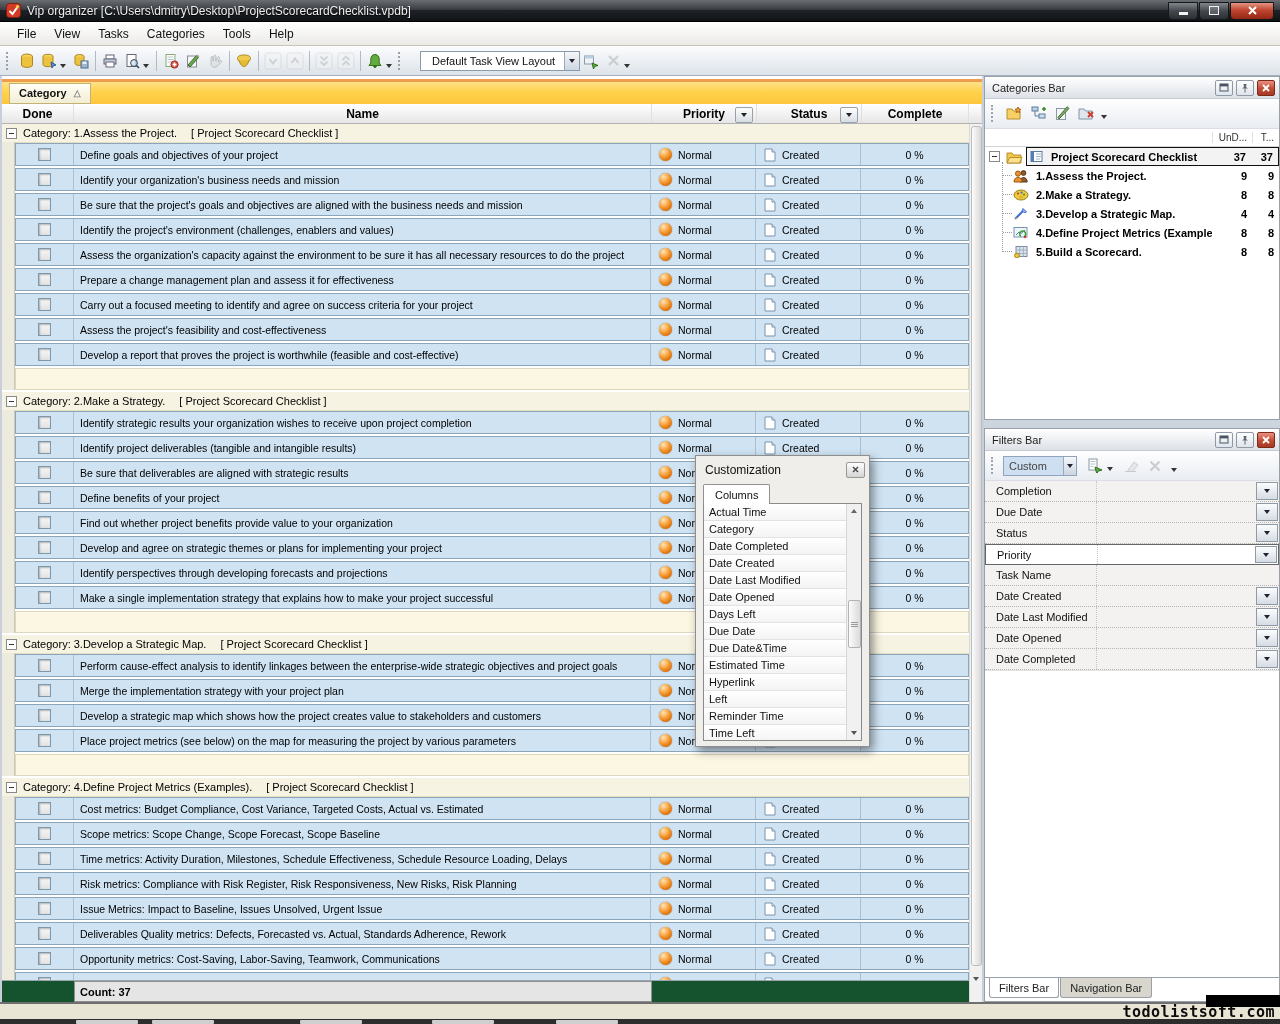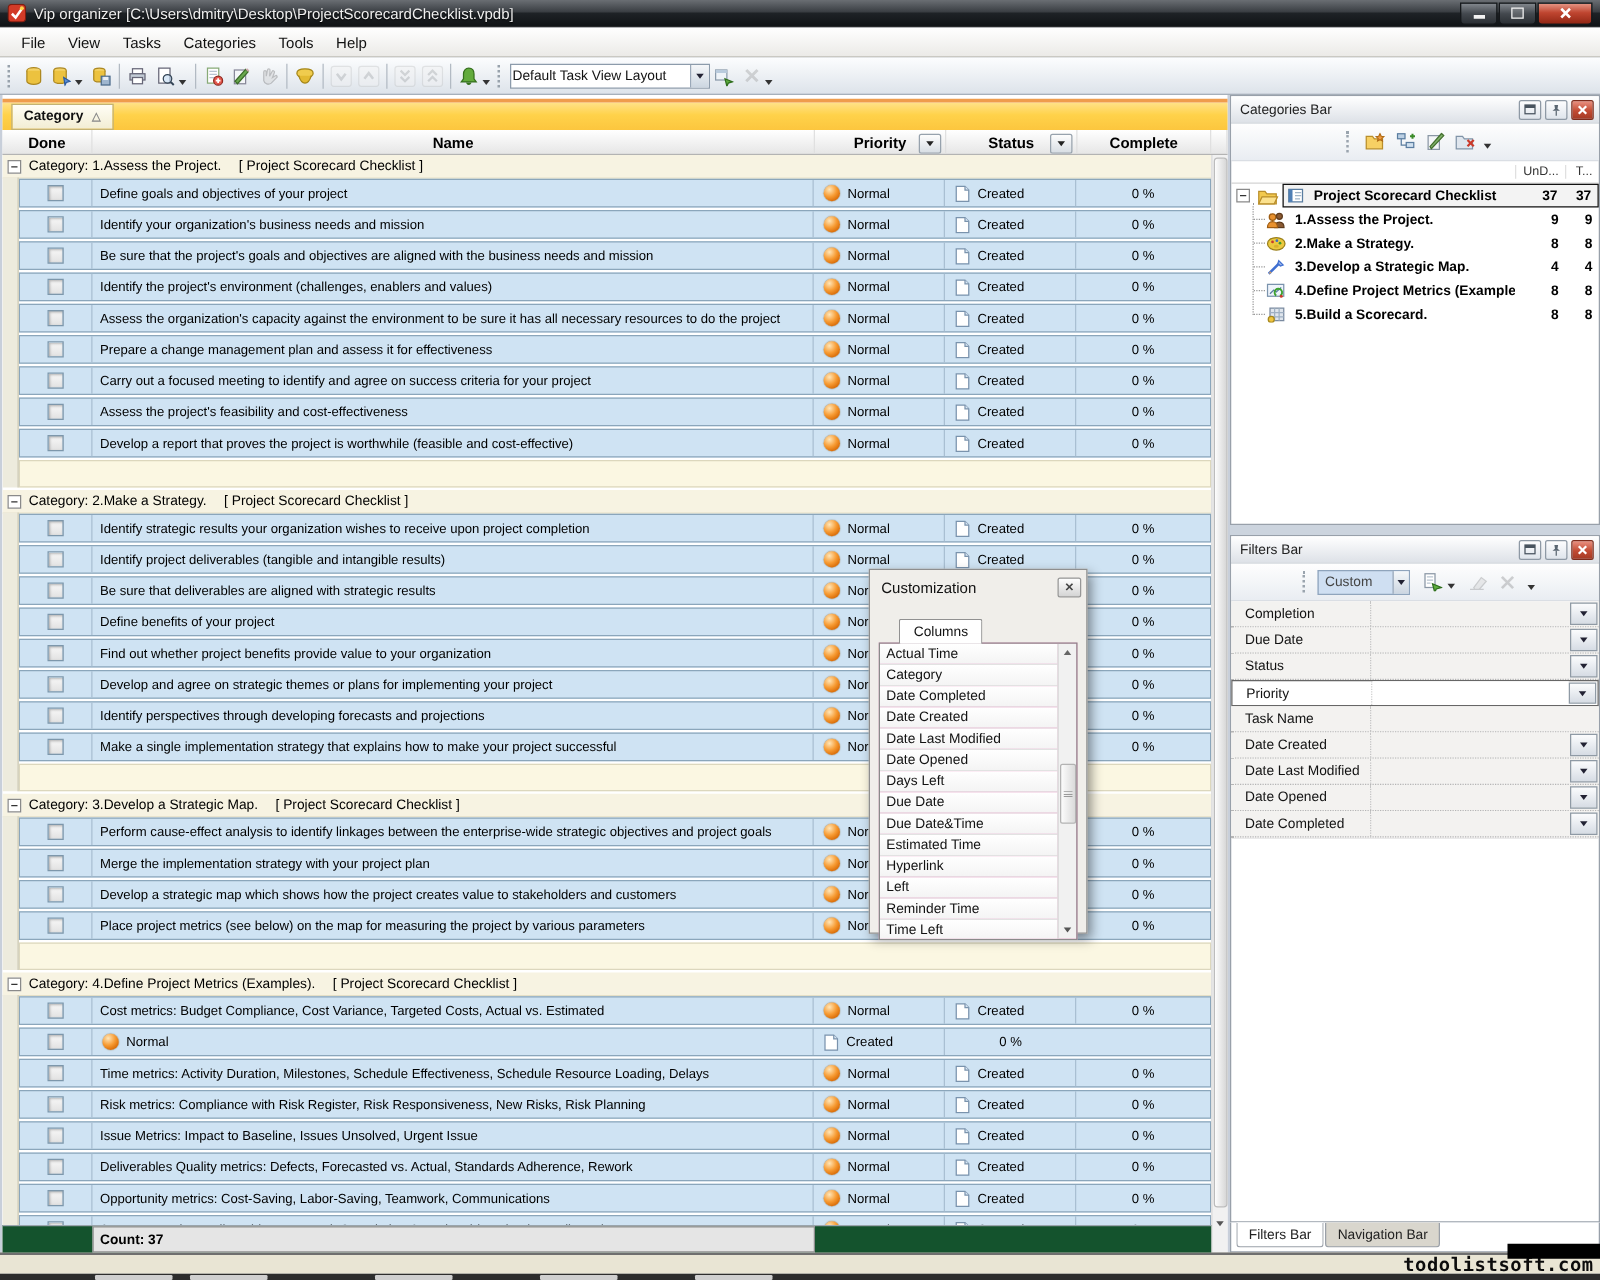--- a/index.html
+++ b/index.html
@@ -24,21 +24,21 @@
   
   .toolbar{position:absolute;left:0;top:46px;width:1280px;height:30px;box-sizing:border-box;
     background:linear-gradient(#fcfdfe,#dde3ea);border-bottom:1px solid #a7b0ba;display:flex;align-items:center;padding-left:4px;}
   .tb-grip{width:3px;height:18px;border-left:2px dotted #98a2ac;margin:0 5px 0 2px;}
   .tb-btn{width:22px;height:22px;display:flex;align-items:center;justify-content:center;border-radius:2px;flex:0 0 auto;}
   .tb-sep{width:1px;height:20px;background:#b2bac3;margin:0 3px;flex:0 0 auto;}
   .disabled{opacity:.42;filter:grayscale(.9);}
   .tri-down{width:0;height:0;border-left:3px solid transparent;border-right:3px solid transparent;border-top:4px solid #333;}
   .tb-caret{margin:10px 4px 0 0;}
   .tb-combo{width:160px;height:20px;background:#fff;border:1px solid #8c9bab;display:flex;align-items:center;
-    font-size:11px;color:#111;padding-left:1px;margin-left:0;box-sizing:border-box;}
+    font-size:11px;color:#111;padding-left:11px;margin-left:12px;box-sizing:border-box;}
   .tb-combo .dd{margin-left:auto;width:14px;height:18px;background:linear-gradient(#f5f7f9,#ccd6e1);
     border-left:1px solid #9aa8b8;display:flex;align-items:center;justify-content:center;}
   
   .main-left{position:absolute;left:2px;top:76px;width:980px;height:926px;background:#fff;}
   .group-band{position:absolute;left:0;top:3px;width:980px;height:25px;box-sizing:border-box;
     background:linear-gradient(#ffe289,#ffd24a 45%,#fcc63e);border-top:3px solid #ef9c4c;
     display:flex;align-items:center;padding-left:7px;}
   .group-btn{height:19px;background:linear-gradient(#fffef6,#f2edd3);border:1px solid #c4b274;
     display:flex;align-items:center;gap:7px;padding:0 9px;font-size:11px;font-weight:bold;color:#111;}
   .sort-asc{font-size:9px;color:#888;}
@@ -86,21 +86,21 @@
   .panel{position:absolute;left:0;width:296px;background:#fff;border:1px solid #98a0aa;box-sizing:border-box;}
   .panel.categories{top:0;height:344px;}
   .panel.filters{top:352px;height:550px;}
   .panel-head{height:21px;background:linear-gradient(#ffffff,#dde1e7);border-bottom:1px solid #c5cbd3;
     display:flex;align-items:center;padding:0 4px 0 7px;font-size:11px;color:#222;}
   .panel-head .btns{margin-left:auto;display:flex;gap:3px;}
   .ph-btn{width:16px;height:14px;border:1px solid #8e99a5;border-radius:2px;
     background:linear-gradient(#fdfdfe,#dfe5ec);display:flex;align-items:center;justify-content:center;}
   .ph-btn.close{background:linear-gradient(#ea9181,#c24b33 55%,#a53a24);border-color:#7d2a1a;}
   .panel-toolbar{height:29px;border-bottom:1px solid #dadee4;background:linear-gradient(#fefefe,#e9edf2);
-    display:flex;align-items:center;padding-left:4px;justify-content:center;}
+    display:flex;align-items:center;padding-left:4px;}
   .pt-grip{width:3px;height:17px;border-left:2px dotted #9aa4ae;margin:0 7px 0 2px;}
   .pt-btn{width:24px;height:22px;display:flex;align-items:center;justify-content:center;}
   .tree-cols{height:17px;display:flex;align-items:center;border-bottom:1px solid #d4d4d4;font-size:10px;color:#333;}
   .tree-cols .name{flex:1;}
   .tcol{width:40px;text-align:right;padding-right:5px;border-left:1px solid #e0e0e0;box-sizing:border-box;overflow:hidden;white-space:nowrap;}
   .tcol.t2{width:27px;}
   .tree-row{height:19px;display:flex;align-items:center;font-size:11px;font-weight:bold;color:#000;}
   .tree-row .num{width:40px;text-align:right;padding-right:5px;box-sizing:border-box;flex:0 0 auto;}
   .tree-row .num.t2{width:27px;}
   .tree-row .nm{flex:1;white-space:nowrap;overflow:hidden;padding-left:4px;}
@@ -136,21 +136,21 @@
   .watermark{font-family:"DejaVu Sans Mono",monospace;font-weight:bold;font-size:15px;color:#0c0c0c;letter-spacing:.5px;}
   .black-artifact{position:absolute;left:1206px;top:995px;width:74px;height:12px;background:#000;z-index:8;}
   .taskbar{position:absolute;left:0;top:1019px;width:1280px;height:5px;background:#2d2d2d;}
   .taskbar span{position:absolute;top:1px;height:4px;width:62px;background:#cfcfcf;border-radius:1px;}
   
   .dialog{position:absolute;left:695px;top:455px;width:175px;height:292px;z-index:50;box-sizing:border-box;
     background:#f0eeea;border:1px solid #8e8e8e;box-shadow:3px 4px 9px rgba(0,0,0,.45);}
   .dlg-title{height:21px;display:flex;align-items:center;padding:3px 4px 0 9px;font-size:12px;color:#111;}
   .dlg-close{margin-left:auto;width:17px;height:14px;border:1px solid #979797;border-radius:2px;
     background:linear-gradient(#fefefe,#d4d4d4);display:flex;align-items:center;justify-content:center;}
-  .dlg-tabs{display:flex;padding-left:23px;margin-top:14px;}
+  .dlg-tabs{display:flex;padding-left:7px;margin-top:3px;}
   .dlg-tab{height:19px;padding:0 11px;display:flex;align-items:center;font-size:11px;color:#111;
     background:#fff;border:1px solid #919191;border-bottom:none;border-radius:2px 2px 0 0;position:relative;top:1px;z-index:2;}
   .dlg-list{position:relative;margin:0 7px 7px 7px;height:236px;background:#f9a8d4;border:1px solid #8a8a8a;overflow:hidden;z-index:1;}
   .dlg-items{margin-right:15px;}
   .dlg-item{height:17px;box-sizing:border-box;display:flex;align-items:center;padding-left:5px;font-size:11px;color:#111;
     border-bottom:1px solid #e2e2e2;background:linear-gradient(#ffffff,#f4f4f4);}
   .dlg-scroll{position:absolute;right:0;top:0;bottom:0;width:15px;background:#f1f1f1;border-left:1px solid #d6d6d6;box-sizing:border-box;}
   .dlg-sb-btn{position:absolute;left:0;width:14px;height:14px;display:flex;align-items:center;justify-content:center;}
   .tri-up-sm{width:0;height:0;border-left:3px solid transparent;border-right:3px solid transparent;border-bottom:4px solid #666;}
   .dlg-thumb{position:absolute;left:1px;top:96px;width:11px;height:46px;border:1px solid #b3b3b3;border-radius:2px;
@@ -806,20 +806,21 @@
                 </svg>
                   <span>Created</span>
                 </span>
                 <span class="cell complete">0 %</span>
               </div>
 
               <div class="task-row">
                 <span class="cell done">
                   <span class="checkbox"></span>
                 </span>
+                <span class="cell name">Scope metrics: Scope Change, Scope Forecast, Scope Baseline</span>
                 <span class="cell prio">
                   <span class="prio-ball"></span>
                   <span>Normal</span>
                 </span>
                 <span class="cell status">
                   <svg width="12" height="14" viewBox="0 0 12 14">
                   <path d="M1 1h7l3 3v9H1z" fill="#fff" stroke="#7a93ad"></path>
                   <path d="M8 1v3h3" fill="#d9e7f4" stroke="#7a93ad"></path>
                 </svg>
                   <span>Created</span>

